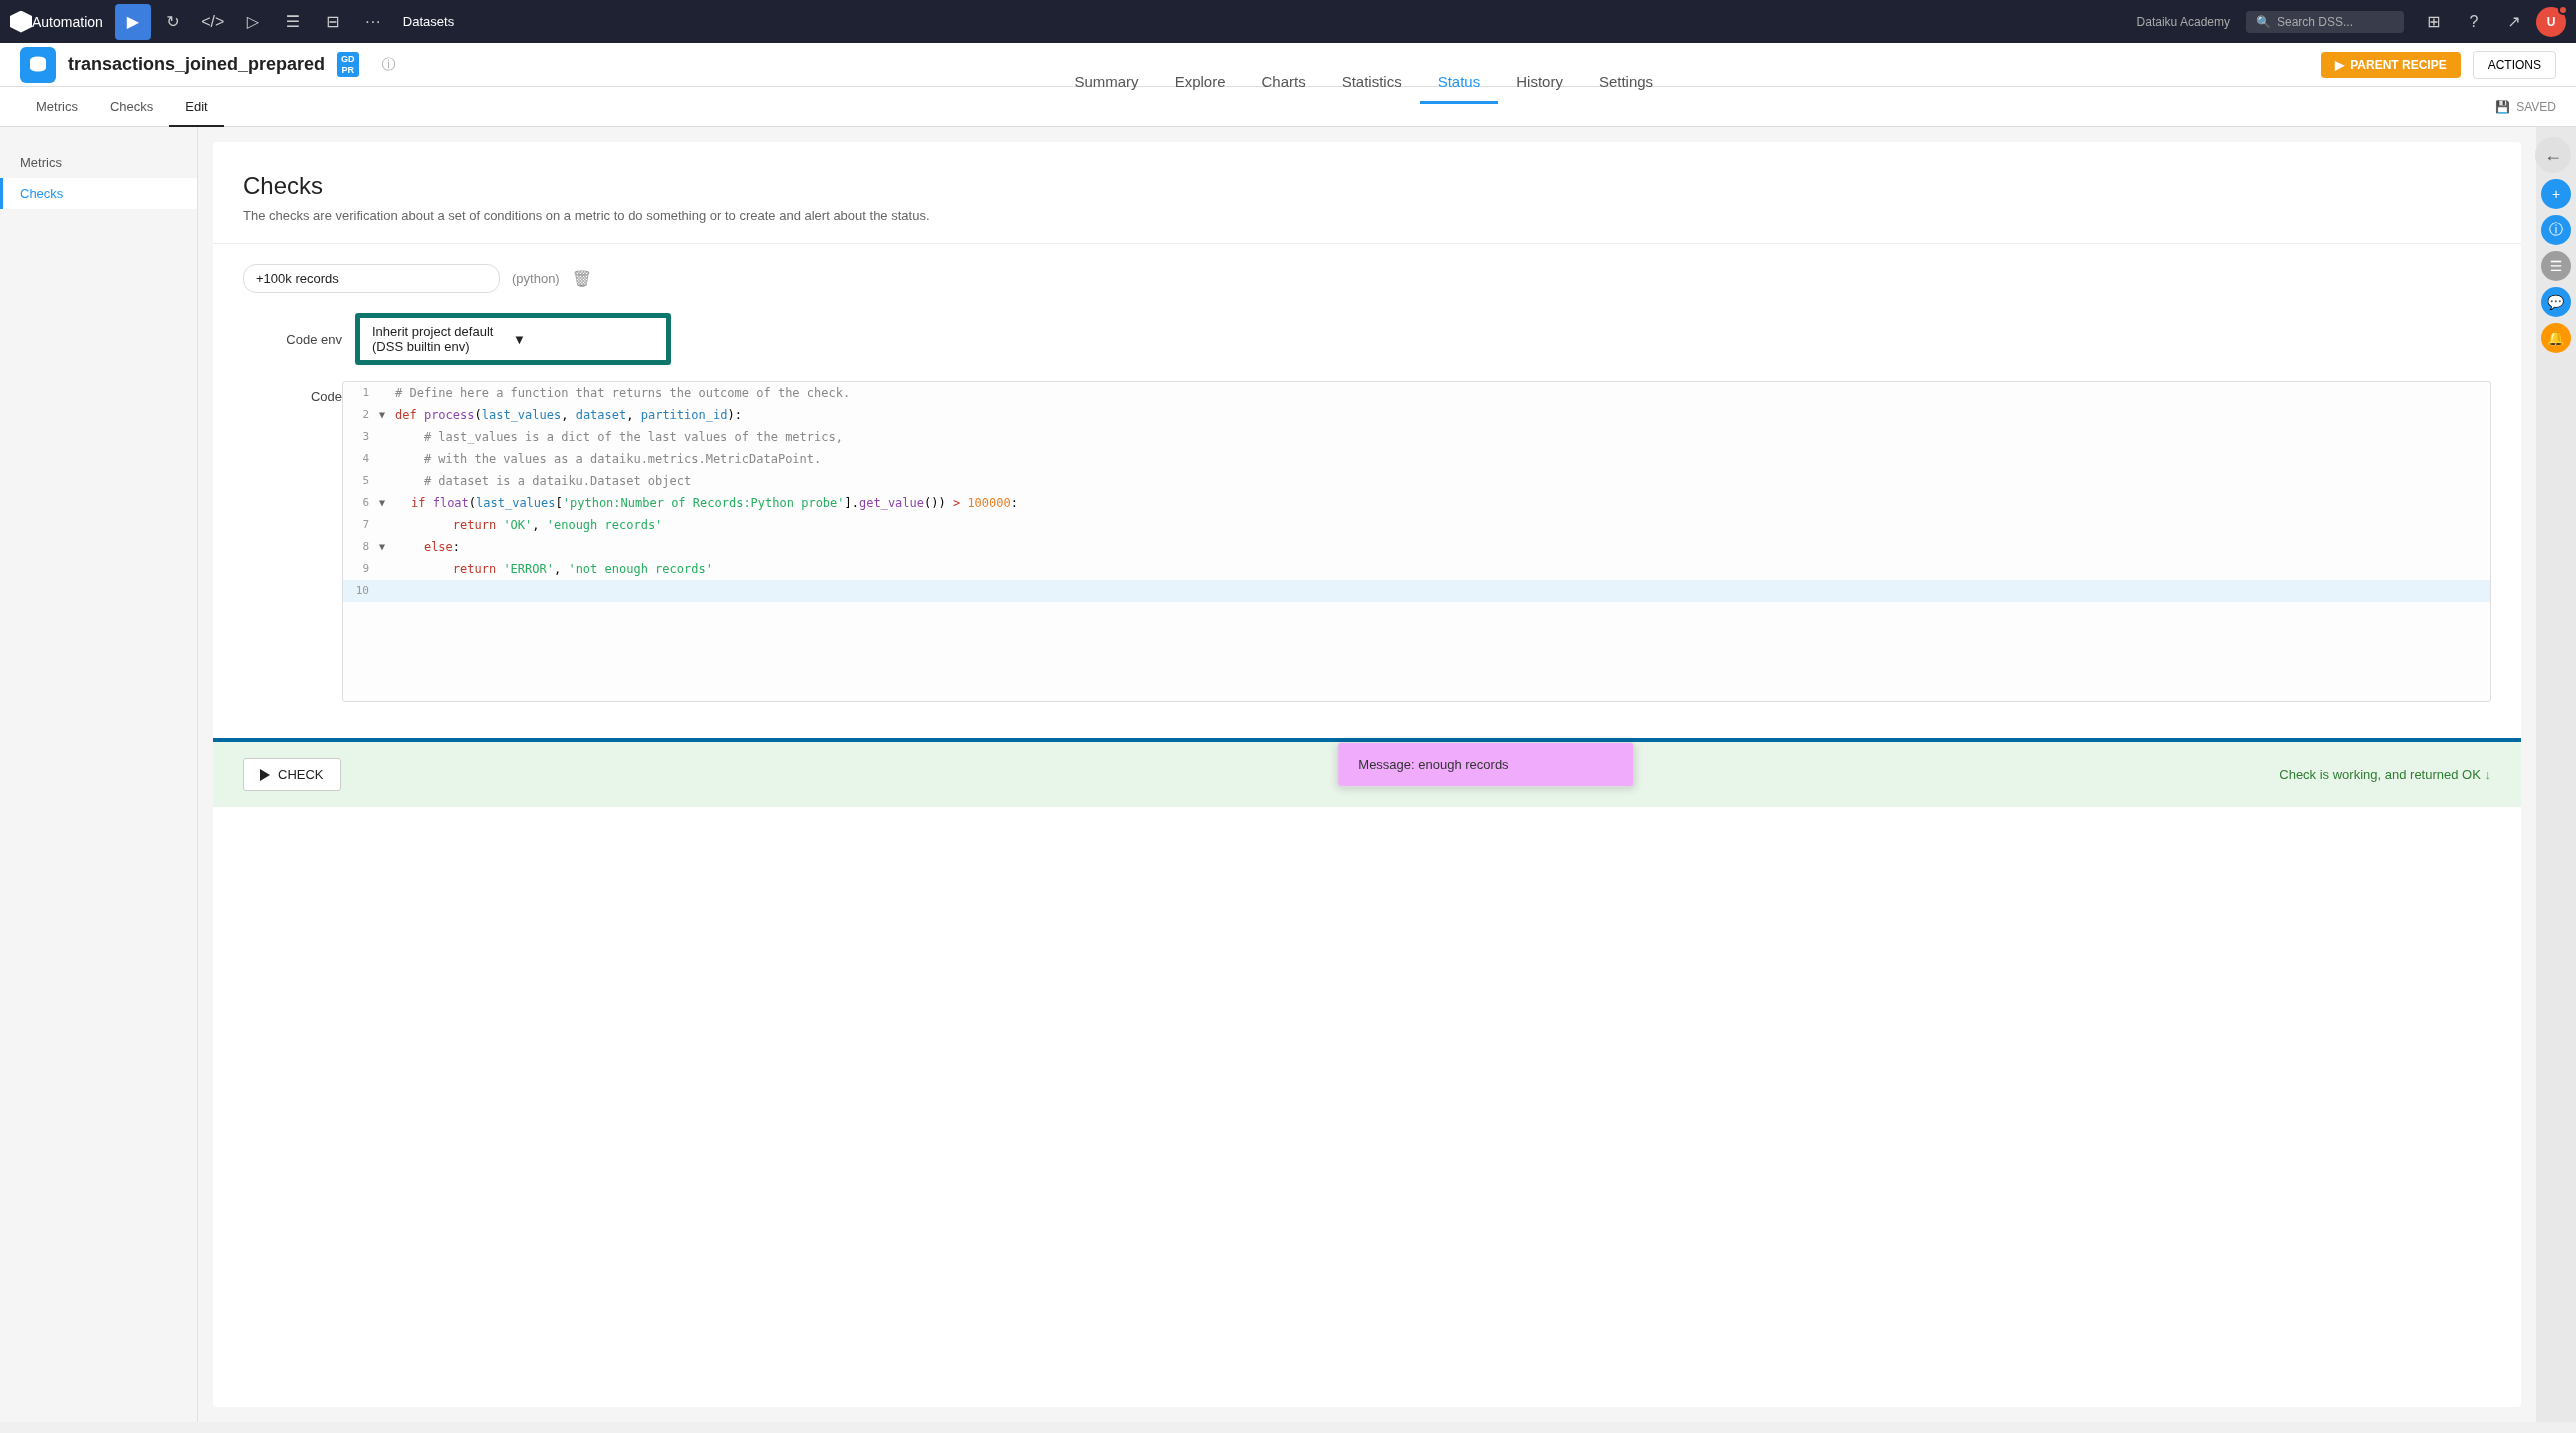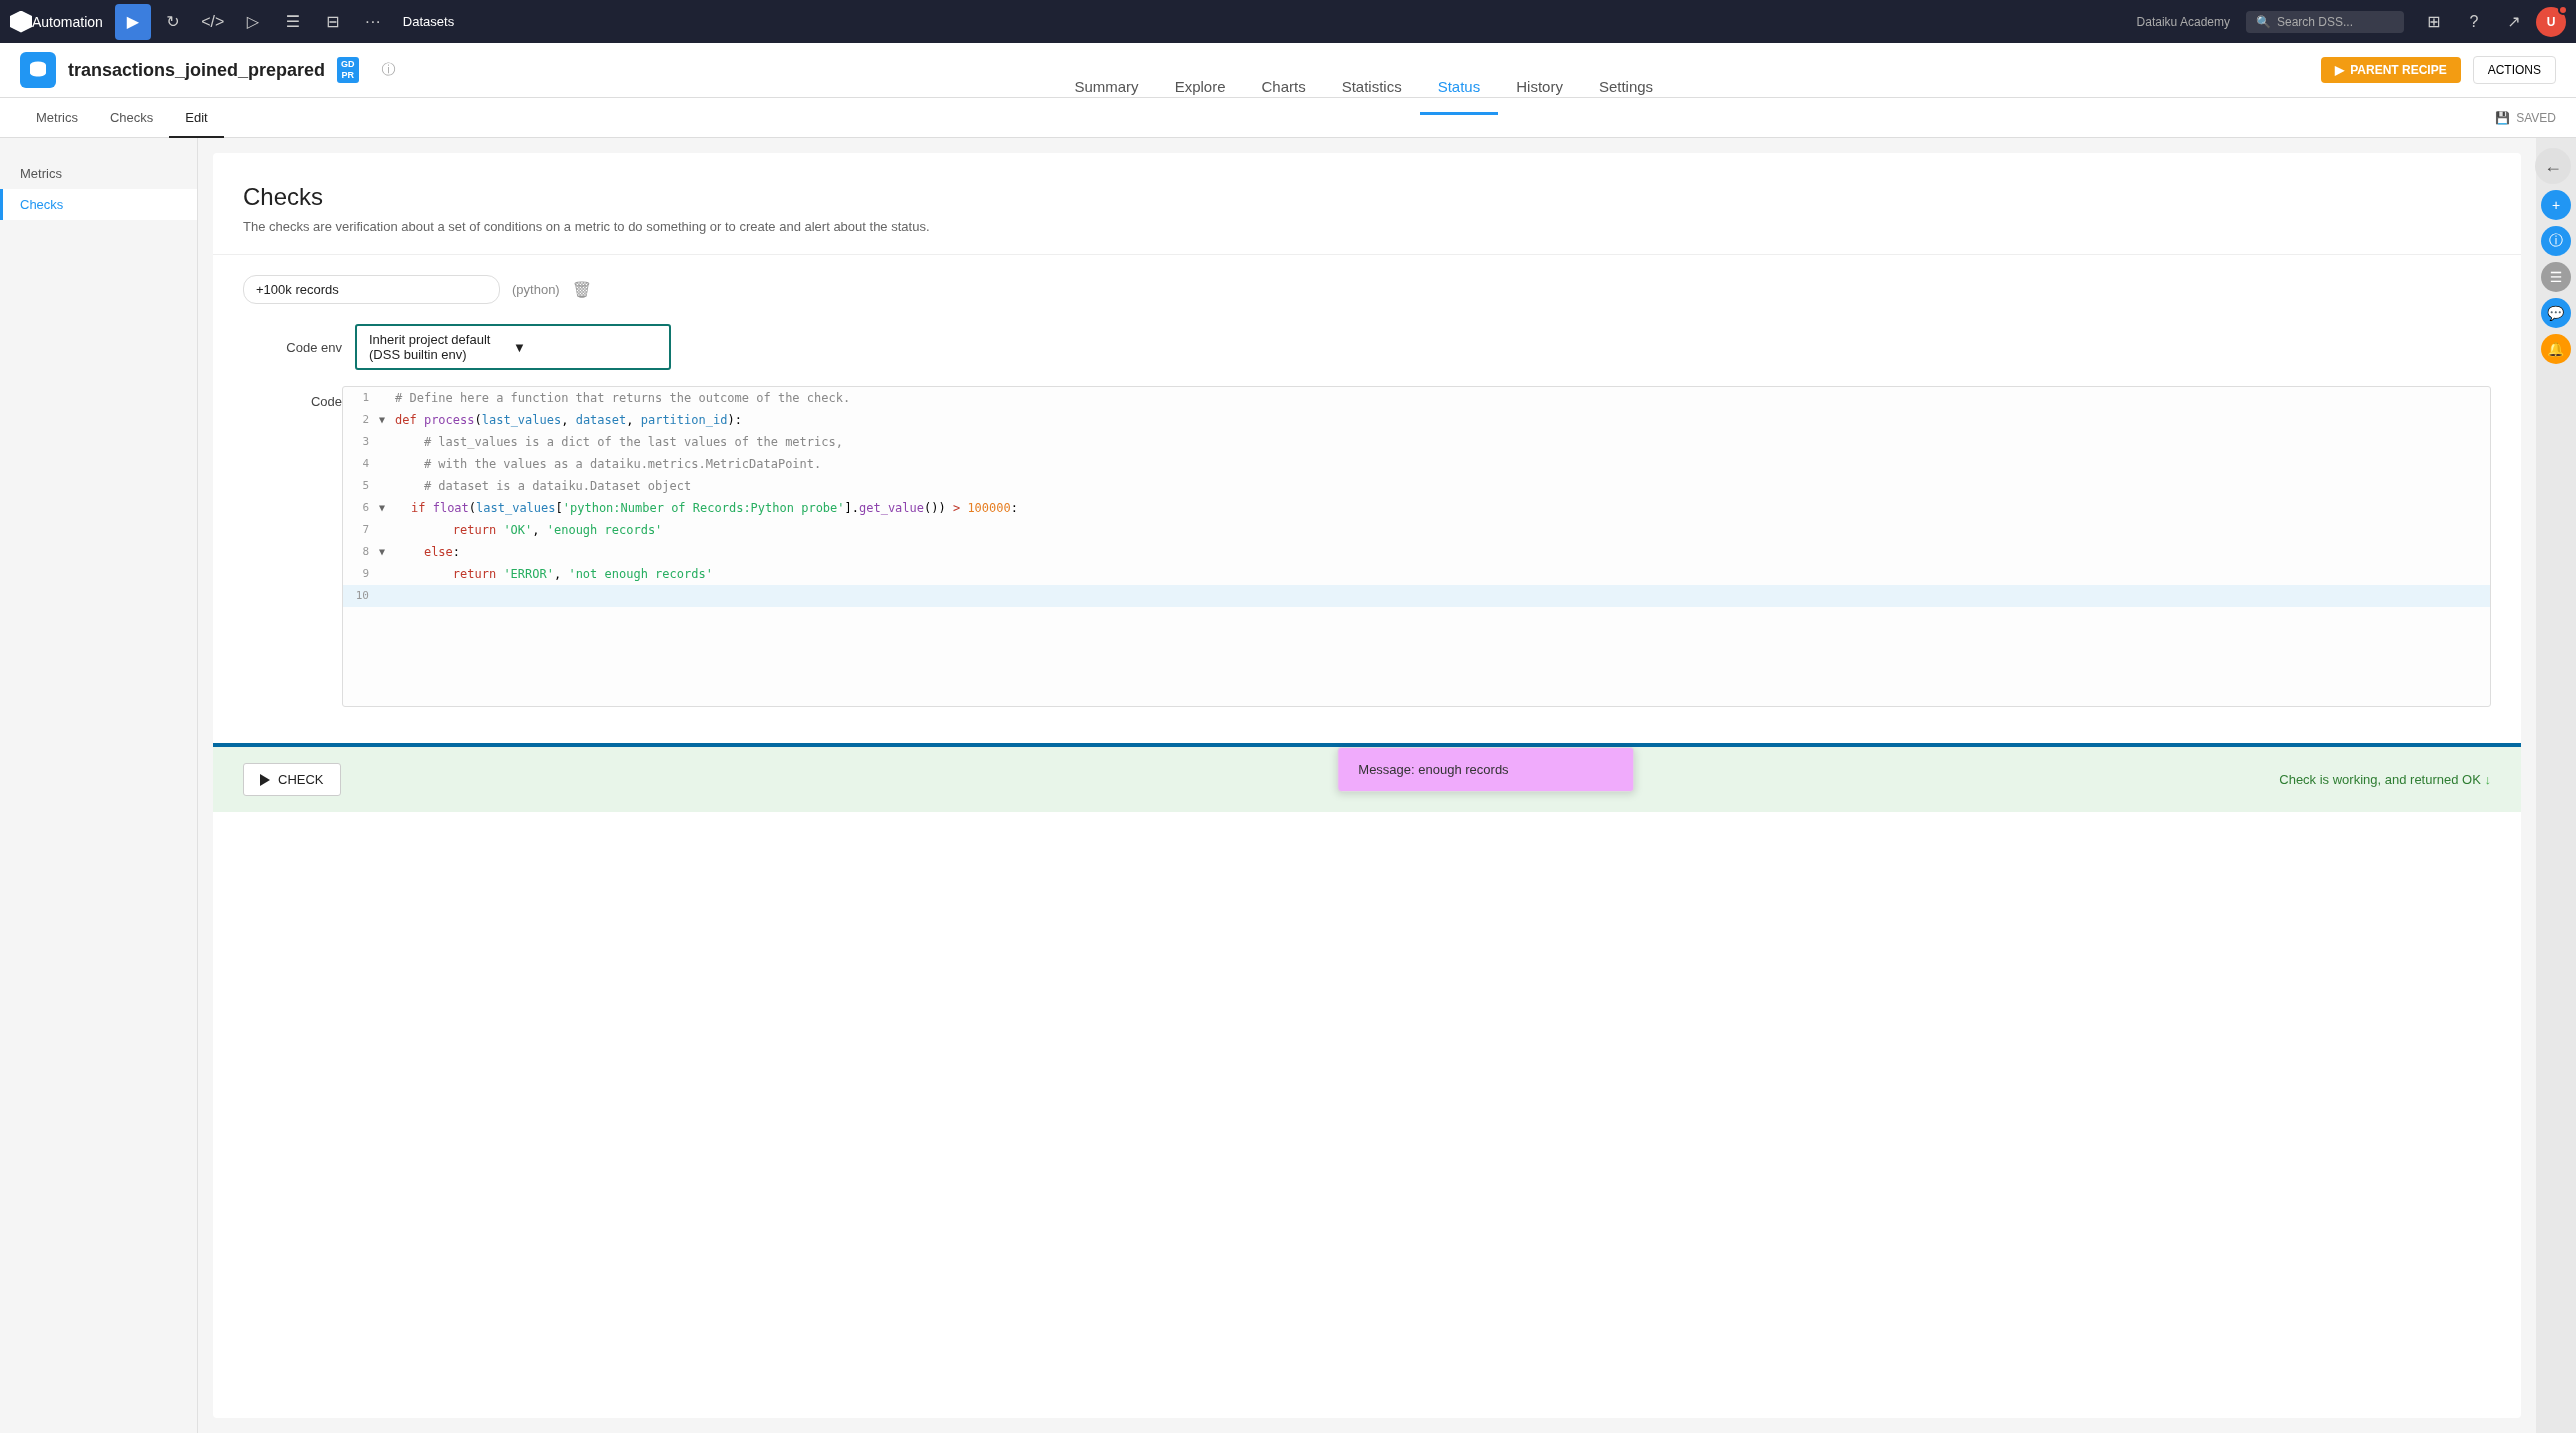--- a/index.html
+++ b/index.html
@@ -86,21 +86,21 @@
       border: 2px solid #1e2233;
     }
 
     
     .dataset-header {
       background: white;
       border-bottom: 1px solid #ddd;
       padding: 0 20px;
       display: flex;
       align-items: center;
-      height: 55px;
+      height: 44px;
       gap: 12px;
     }
     .dataset-icon {
       width: 36px; height: 36px;
       background: #2196f3;
       border-radius: 6px;
       display: flex; align-items: center; justify-content: center;
       color: white; font-size: 18px;
     }
     .dataset-name {
@@ -292,21 +292,21 @@
     }
     .field-label {
       width: 99px;
       font-size: 13px;
       color: #444;
       text-align: right;
     }
     .code-env-select {
       display: flex;
       align-items: center;
-      border: 2px solid #0f766e;
+      border: 5px solid #0f766e;
       border-radius: 3px;
       padding: 6px 12px;
       font-size: 13px;
       color: #222;
       background: white;
       width: 316px;
       cursor: pointer;
       justify-content: space-between;
     }
     .code-env-select span { flex: 1; }

